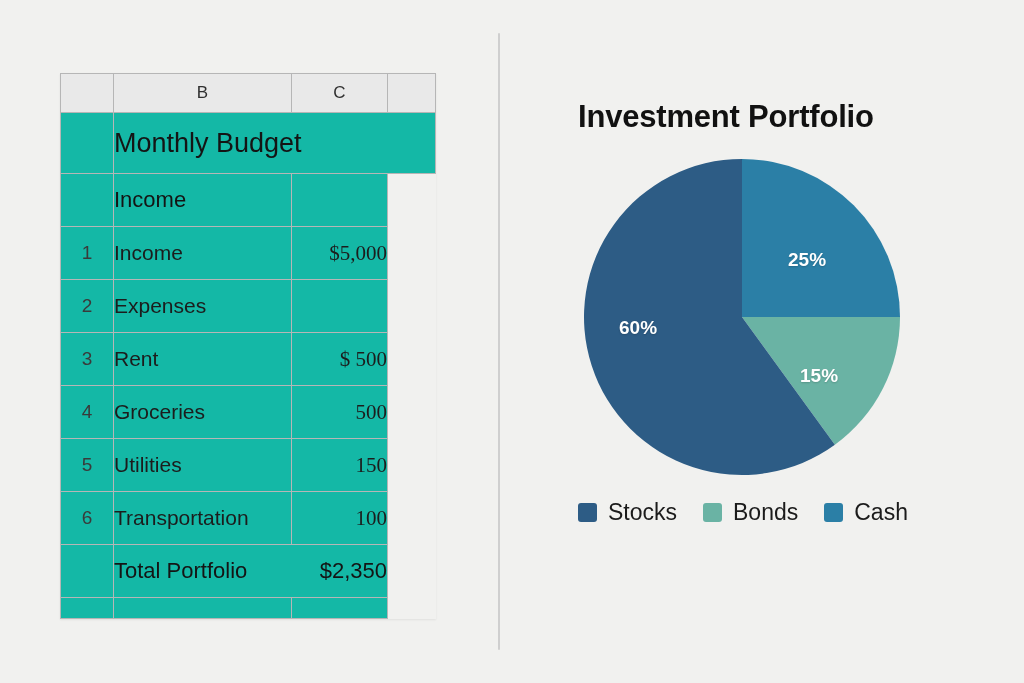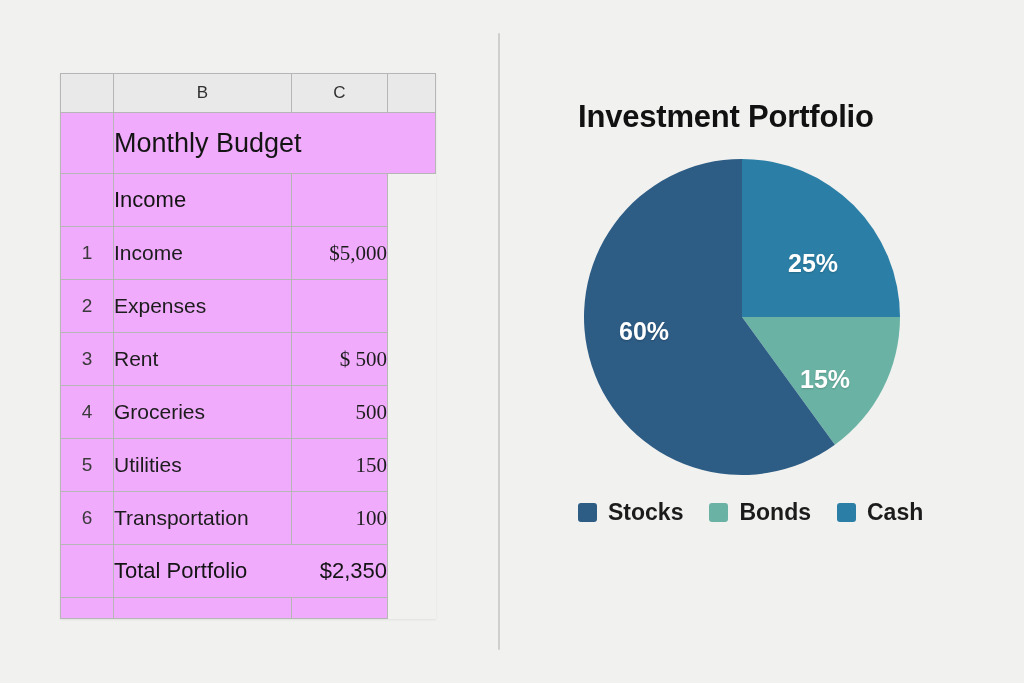--- a/index.html
+++ b/index.html
@@ -35,21 +35,21 @@
   }
   table.sheet {
     border-collapse: collapse;
     width: 375px;
     table-layout: fixed;
     box-shadow: 0 1px 2px rgba(0,0,0,0.07);
   }
   table.sheet td, table.sheet th {
     border: 1px solid #b6b6b6;
     padding: 0;
-    background: #f0abfc;
+    background: #14b8a6;
     font-weight: normal;
   }
   col.c-rownum { width: 53px; }
   col.c-b      { width: 178px; }
   col.c-c      { width: 96px; }
   col.c-d      { width: 48px; }
 
   
   tr.col-head td {
     background: #e9e9e9;
@@ -135,35 +135,34 @@
   .pie-wrap {
     position: relative;
     width: 320px;
     height: 320px;
     margin: 22px 0 0 62px;
   }
   .pie-wrap svg { display: block; }
   .slice-label {
     position: absolute;
     color: #ffffff;
-    font-size: 25px;
+    font-size: 19px;
     font-weight: bold;
     text-shadow: 0 1px 2px rgba(0,0,0,0.18);
     white-space: nowrap;
   }
   .lbl-0 { left: 37px;  top: 160px; }   
   .lbl-1 { left: 206px; top: 92px;  }   
   .lbl-2 { left: 218px; top: 208px; }   
 
   .legend {
     display: flex;
     align-items: center;
     margin: 22px 0 0 58px;
     gap: 26px;
-    font-weight: bold;
   }
   .legend-item {
     display: flex;
     align-items: center;
     gap: 11px;
   }
   .legend-swatch {
     width: 19px;
     height: 19px;
     border-radius: 3px;

